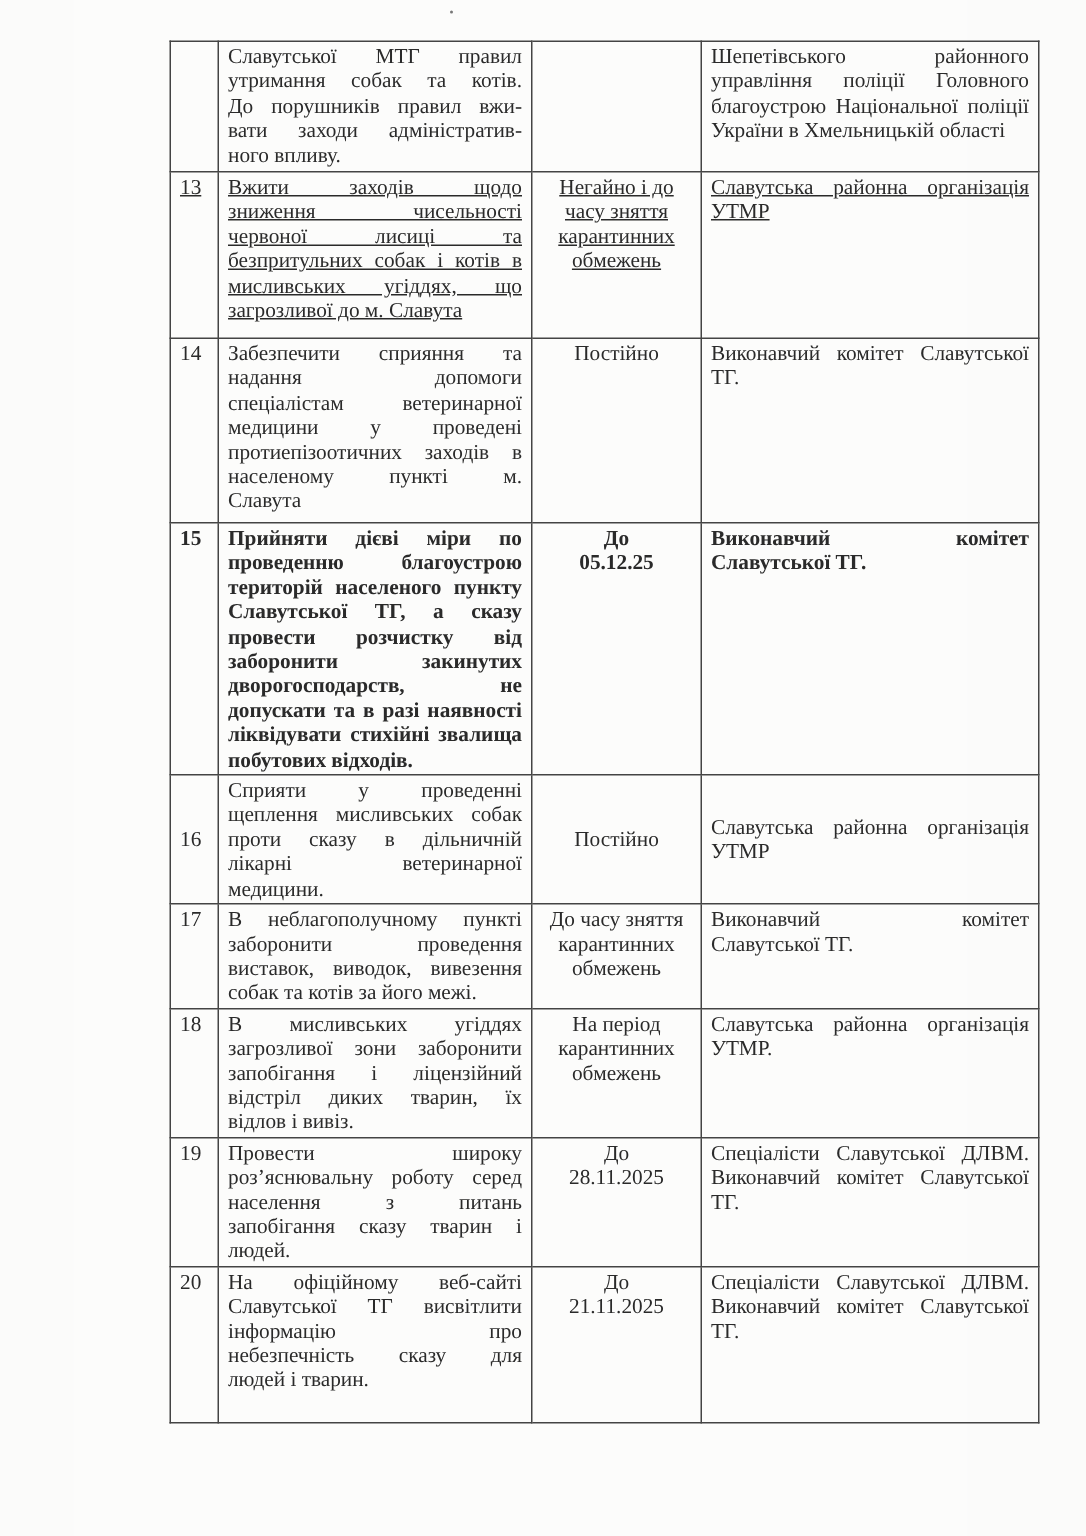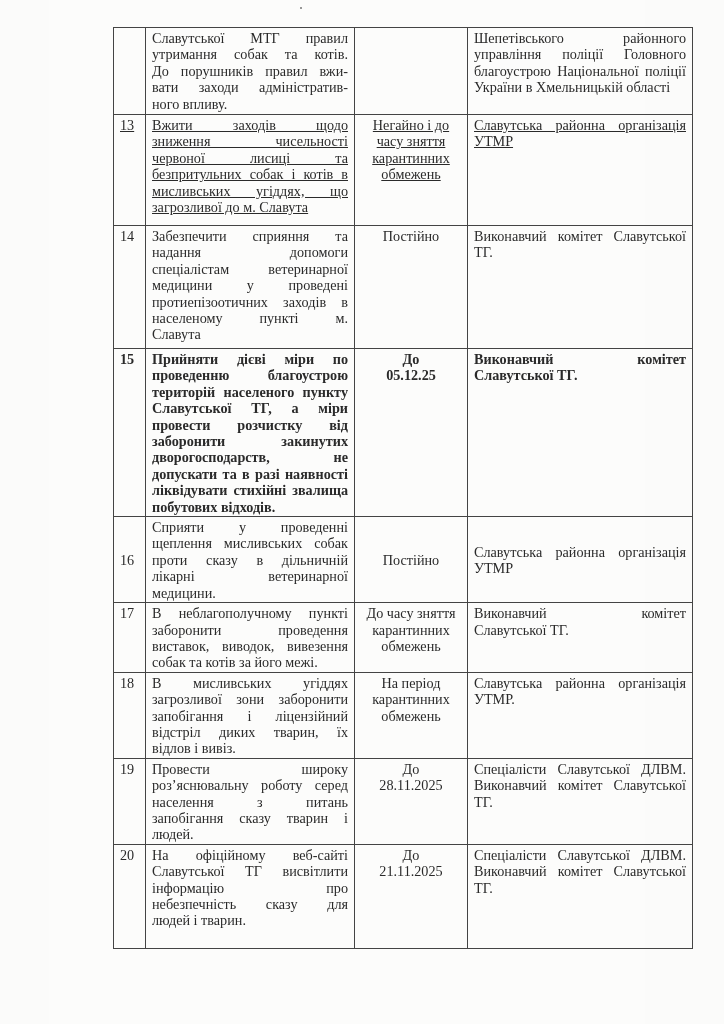--- a/index.html
+++ b/index.html
@@ -153,21 +153,21 @@
             <span class="line">Виконавчий комітет Славутської</span>
             <span class="line last">ТГ.</span>
           </td>
         </tr>
         <tr style="height: 161px; font-weight: bold;">
           <td class="num">15</td>
           <td class="action">
             <span class="line">Прийняти дієві міри по</span>
             <span class="line">проведенню благоустрою</span>
             <span class="line">територій населеного пункту</span>
-            <span class="line">Славутської ТГ, а міри</span>
+            <span class="line">Славутської ТГ, а сказу</span>
             <span class="line">провести розчистку від</span>
             <span class="line">заборонити закинутих</span>
             <span class="line">дворогосподарств, не</span>
             <span class="line">допускати та в разі наявності</span>
             <span class="line">ліквідувати стихійні звалища</span>
             <span class="line last">побутових відходів.</span>
           </td>
           <td class="term">
             <div>До</div>
             <div>05.12.25</div>

